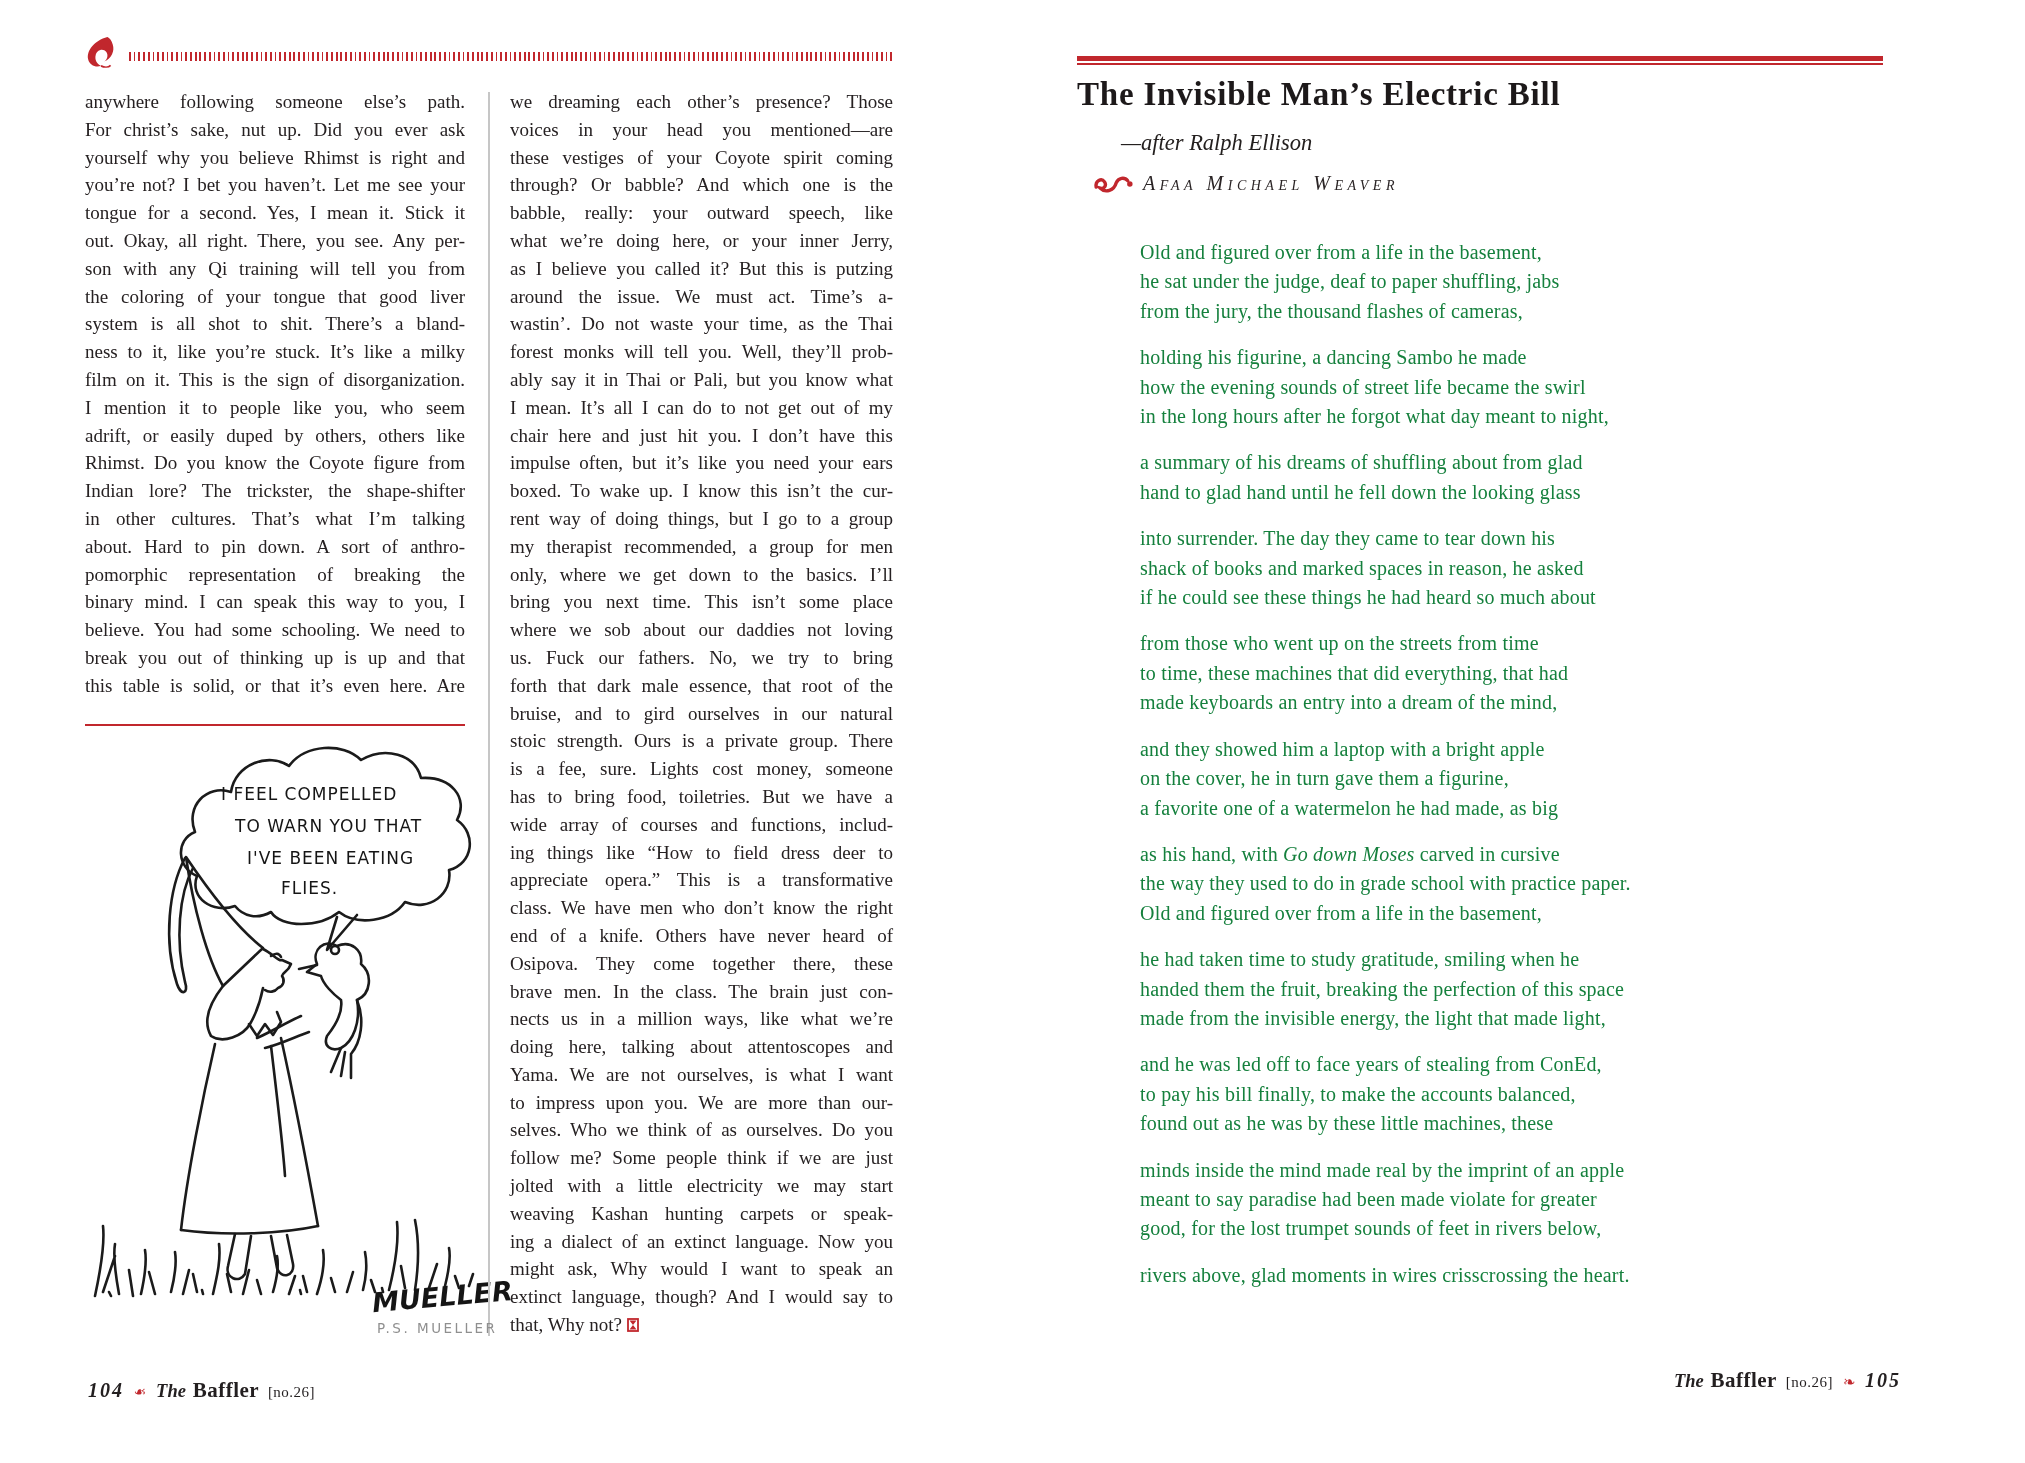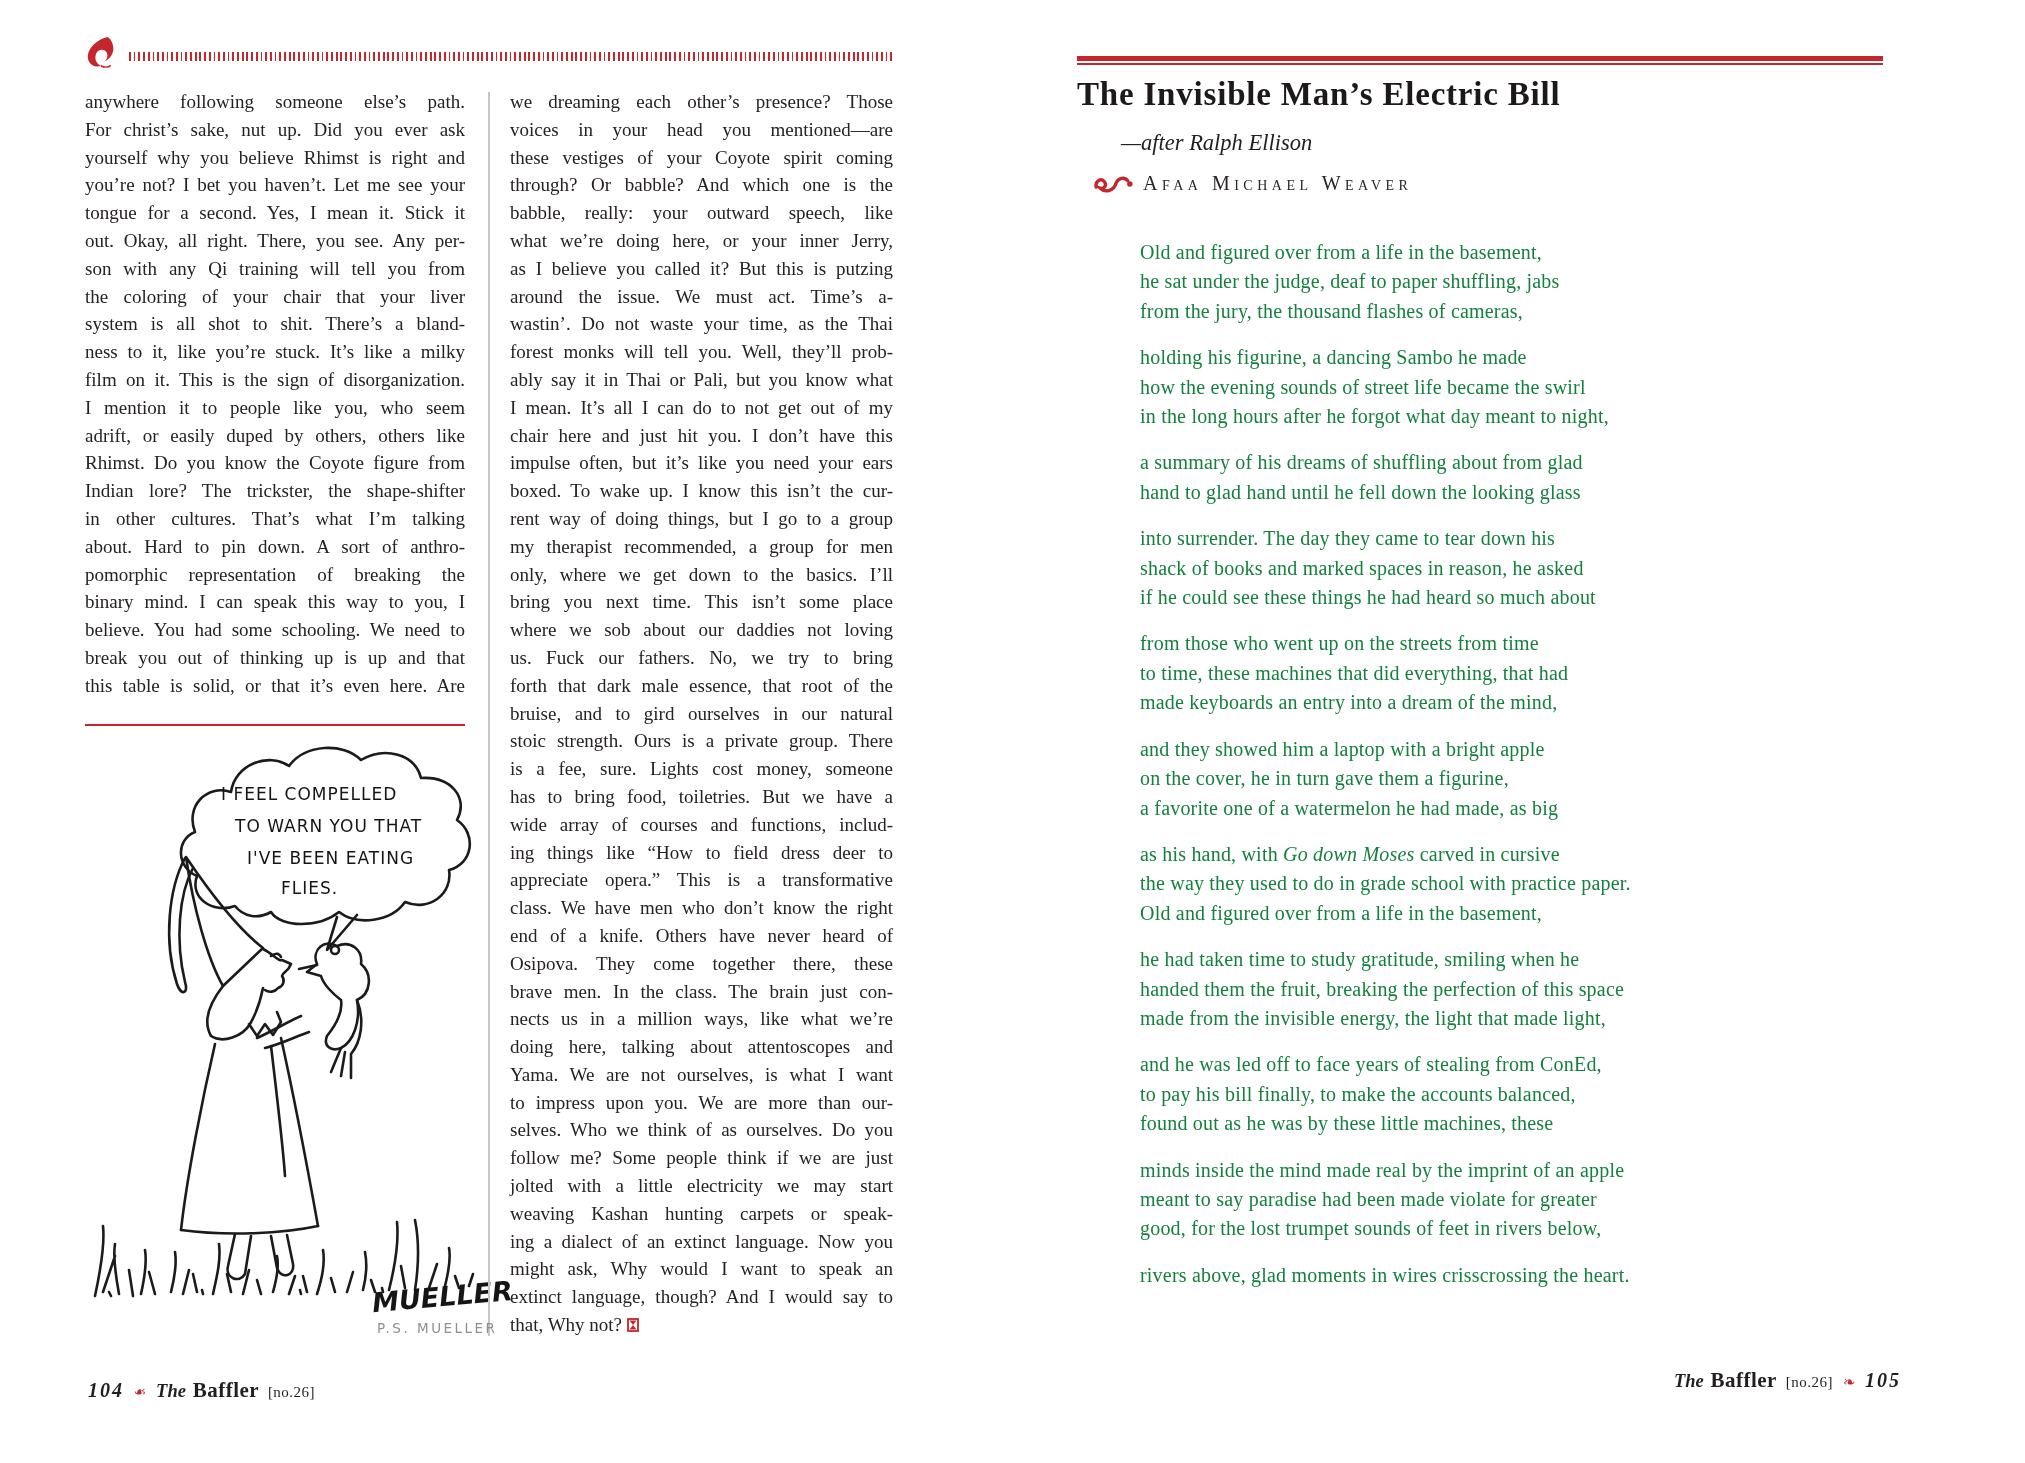--- a/index.html
+++ b/index.html
@@ -31,21 +31,21 @@
   .cartoon-credit{position:absolute;left:292px;top:1232px;font-family:"DejaVu Sans", sans-serif;
     font-size:13.5px;letter-spacing:2.5px;color:#8f8f8f;}
 
   
   .right-page{position:absolute;left:1077px;top:30px;width:806px;height:1400px;}
   .double-rule{position:absolute;left:0;top:26px;width:100%;height:2px;
     border-top:5px solid #c1272d;border-bottom:2px solid #c1272d;}
   .poem-title{position:absolute;left:0;top:46px;font-size:33px;font-weight:bold;letter-spacing:0.8px;color:#1d191a;}
   .poem-dedication{position:absolute;left:44px;top:100px;font-size:22.5px;font-style:italic;color:#24201f;}
   .poem-byline{position:absolute;left:16px;top:142px;font-size:20px;color:#2a2425;
-    font-variant:small-caps;letter-spacing:4.5px;display:flex;align-items:center;gap:10px;}
+    font-variant:small-caps;letter-spacing:4.5px;display:flex;align-items:center;gap:10px;font-style:italic;}
   .poem{position:absolute;left:63px;top:208px;font-size:20px;line-height:29.4px;letter-spacing:0.2px;color:#15803d;}
   .stanza{margin-bottom:17px;}
 
   
   .footer{position:absolute;font-size:19px;white-space:nowrap;}
   .footer-left{left:3px;top:1348px;}
   .footer-right{right:-18px;top:1338px;text-align:right;margin-left:33px;}
   .pgnum{font-style:italic;font-weight:bold;font-size:20px;letter-spacing:2px;}
   .fleuron{color:#c1272d;font-size:15px;display:inline-block;margin:0 5px;font-family:"DejaVu Sans", sans-serif;}
   .fleuron.flip{transform:scaleX(-1);}
@@ -75,21 +75,21 @@
     <div class="columns">
       <div class="textcol col1">
         <div>
             <div class="tline">anywhere following someone else’s path.</div>
             <div class="tline">For christ’s sake, nut up. Did you ever ask</div>
             <div class="tline">yourself why you believe Rhimst is right and</div>
             <div class="tline">you’re not? I bet you haven’t. Let me see your</div>
             <div class="tline">tongue for a second. Yes, I mean it. Stick it</div>
             <div class="tline">out. Okay, all right. There, you see. Any per-</div>
             <div class="tline">son with any Qi training will tell you from</div>
-            <div class="tline">the coloring of your chair that your liver</div>
+            <div class="tline">the coloring of your tongue that good liver</div>
             <div class="tline">system is all shot to shit. There’s a bland-</div>
             <div class="tline">ness to it, like you’re stuck. It’s like a milky</div>
             <div class="tline">film on it. This is the sign of disorganization.</div>
             <div class="tline">I mention it to people like you, who seem</div>
             <div class="tline">adrift, or easily duped by others, others like</div>
             <div class="tline">Rhimst. Do you know the Coyote figure from</div>
             <div class="tline">Indian lore? The trickster, the shape-shifter</div>
             <div class="tline">in other cultures. That’s what I’m talking</div>
             <div class="tline">about. Hard to pin down. A sort of anthro-</div>
             <div class="tline">pomorphic representation of breaking the</div>

